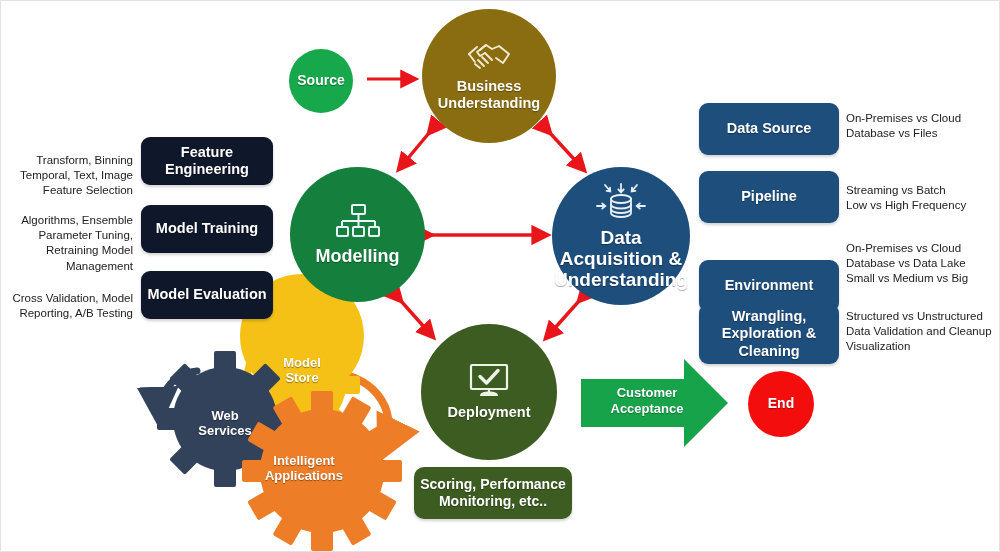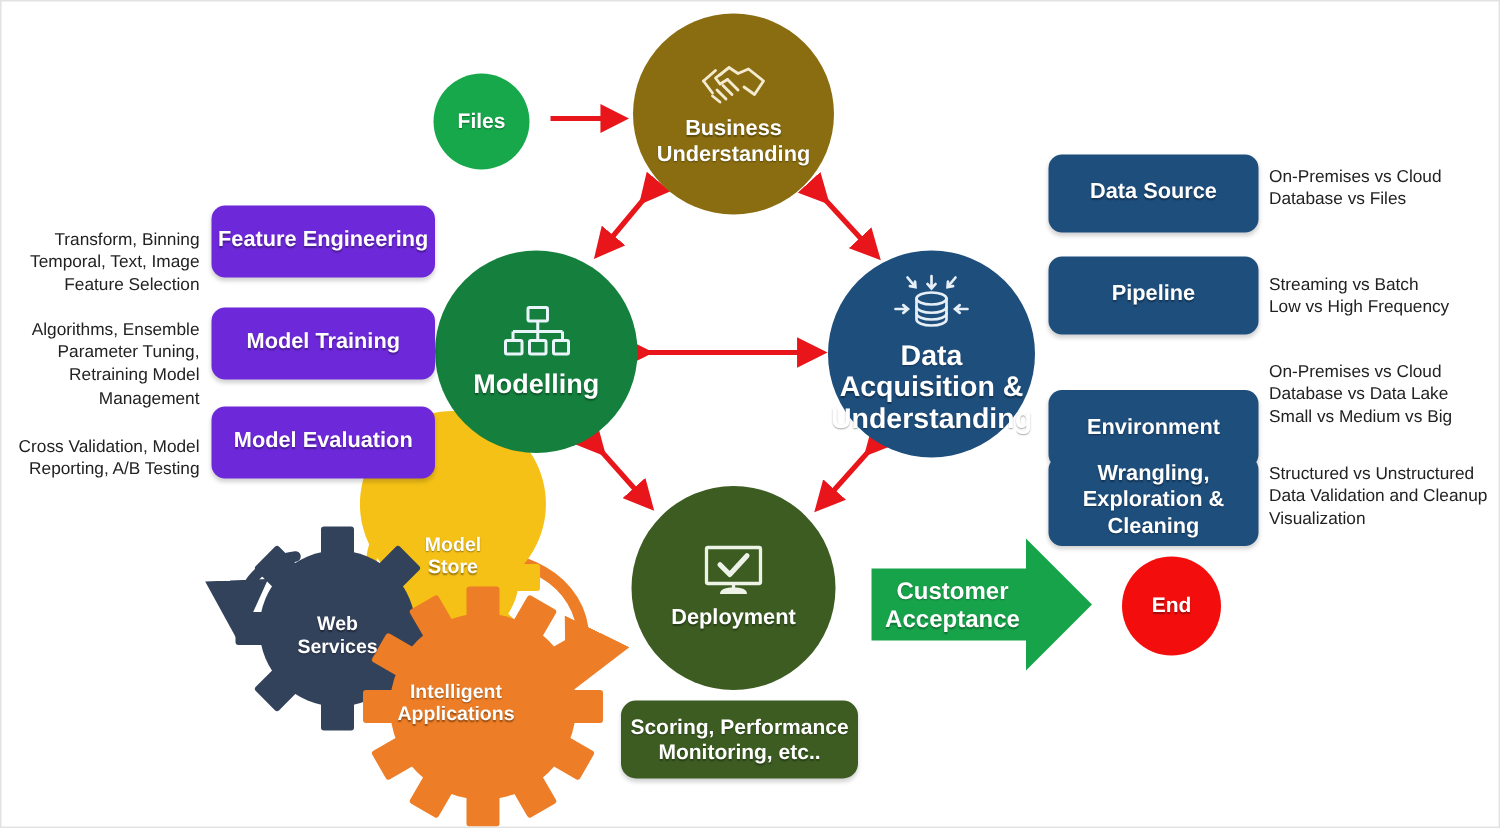--- a/index.html
+++ b/index.html
@@ -28,21 +28,21 @@
   .circle .lbl{padding:0 6px;}
   .circle .ico{margin-bottom:5px;display:block;line-height:0;}
 
   
   .rbox{
     position:absolute;border-radius:9px;display:flex;align-items:center;justify-content:center;
     color:#ffffff;font-weight:bold;text-align:center;line-height:1.18;
     text-shadow:0 1px 1px rgba(0,0,0,.35);
     box-shadow:0 2px 3px rgba(0,0,0,.18);
   }
-  .blue-left{background:#6d28d9;left:140px;width:149px;height:48px;font-size:14.5px;}
+  .blue-left{background:#0f172a;left:140px;width:132px;height:48px;font-size:14.5px;}
   .navy-right{background:#1e4e7c;left:698px;width:140px;height:52px;font-size:14.5px;}
   .green-box{background:#3c5c22;left:413px;top:466px;width:158px;height:52px;font-size:14px;border-radius:10px;}
 
   
   .note{
     position:absolute;color:#222;font-size:11.5px;line-height:1.32;
     font-weight:normal;
   }
   .note-left{text-align:right;right:auto;margin-top:12px;}
   .note-right{text-align:left;}
@@ -184,21 +184,21 @@
   <div class="gear-lbl" style="left:184px;top:408px;width:80px;font-size:13px;">
     <div>Web</div>
     <div>Services</div>
   </div>
   <div class="gear-lbl" style="left:243px;top:453px;width:120px;font-size:13px;">
     <div>Intelligent</div>
     <div>Applications</div>
   </div>
 
   <div class="circle c-start">
-    <span class="lbl">Files</span>
+    <span class="lbl">Source</span>
   </div>
 
   <div class="circle c-business">
     <span class="ico">
       <svg width="46" height="32" viewBox="0 0 46 32">
         <g fill="none" stroke="#f3ead0" stroke-width="1.9" stroke-linejoin="round" stroke-linecap="round">
           <path d="M14 9 L20 4 L26 8 L33 5 L43 13 L37 22 L30 17"></path>
           <path d="M20 4 L11 11 L14 15 L19 12"></path>
           <path d="M19 12 L26 19 M16 16 L22 22 M12 19 L18 25 M9 23 L14 27"></path>
           <path d="M3 13 L11 6"></path>
@@ -257,21 +257,21 @@
         <path d="M13 33 C13 29.5 17 28.6 22 28.6 C27 28.6 31 29.5 31 33 Z" fill="#eef3e8"></path>
       </svg>
     </span>
     <span class="lbl">Deployment</span>
   </div>
 
   <div class="circle c-end">
     <span class="lbl">End</span>
   </div>
 
-  <div class="abs" style="left:580px;top:384px;width:108px;text-align:center;color:#fff;font-weight:bold;font-size:16px;line-height:1.2;text-shadow:0 1px 1px rgba(0,0,0,.3);">
+  <div class="abs" style="left:580px;top:384px;width:108px;text-align:center;color:#fff;font-weight:bold;font-size:13px;line-height:1.2;text-shadow:0 1px 1px rgba(0,0,0,.3);padding-left:12px;">
     <div>Customer</div>
     <div>Acceptance</div>
   </div>
 
   <div class="rbox blue-left" style="top:136px;">
     <span>Feature Engineering</span>
   </div>
   <div class="rbox blue-left" style="top:204px;">
     <span>Model Training</span>
   </div>

